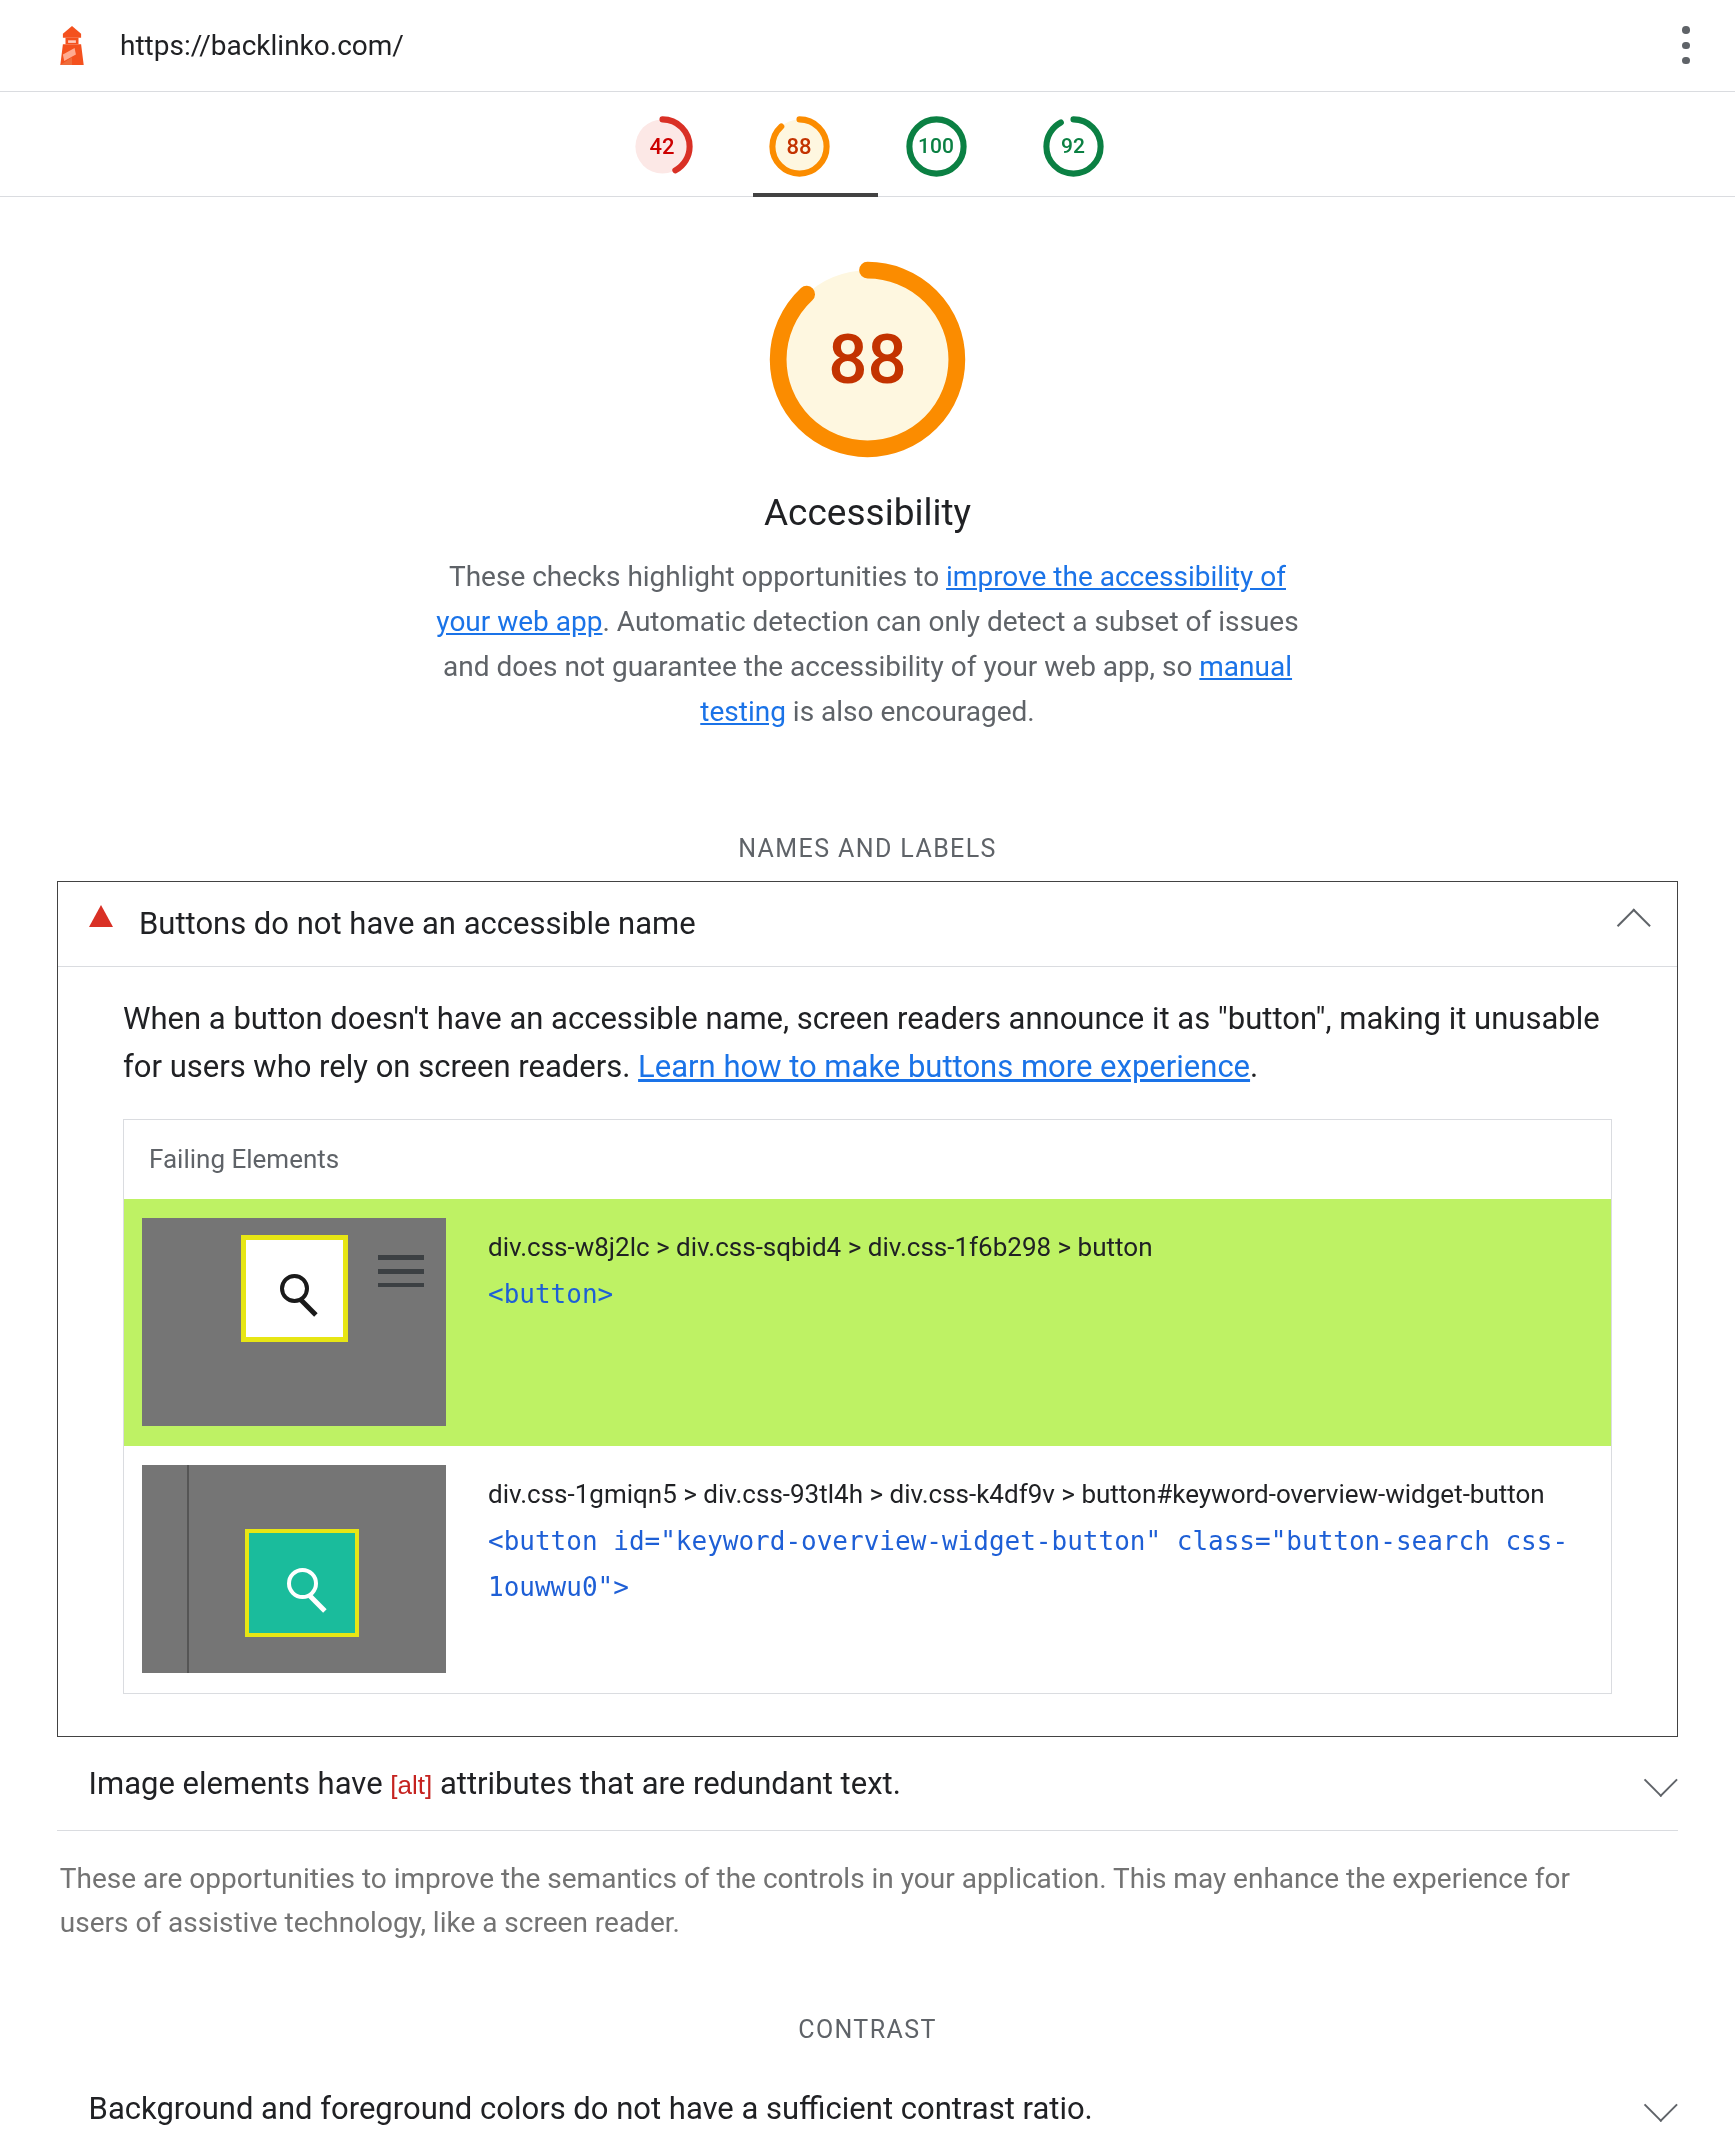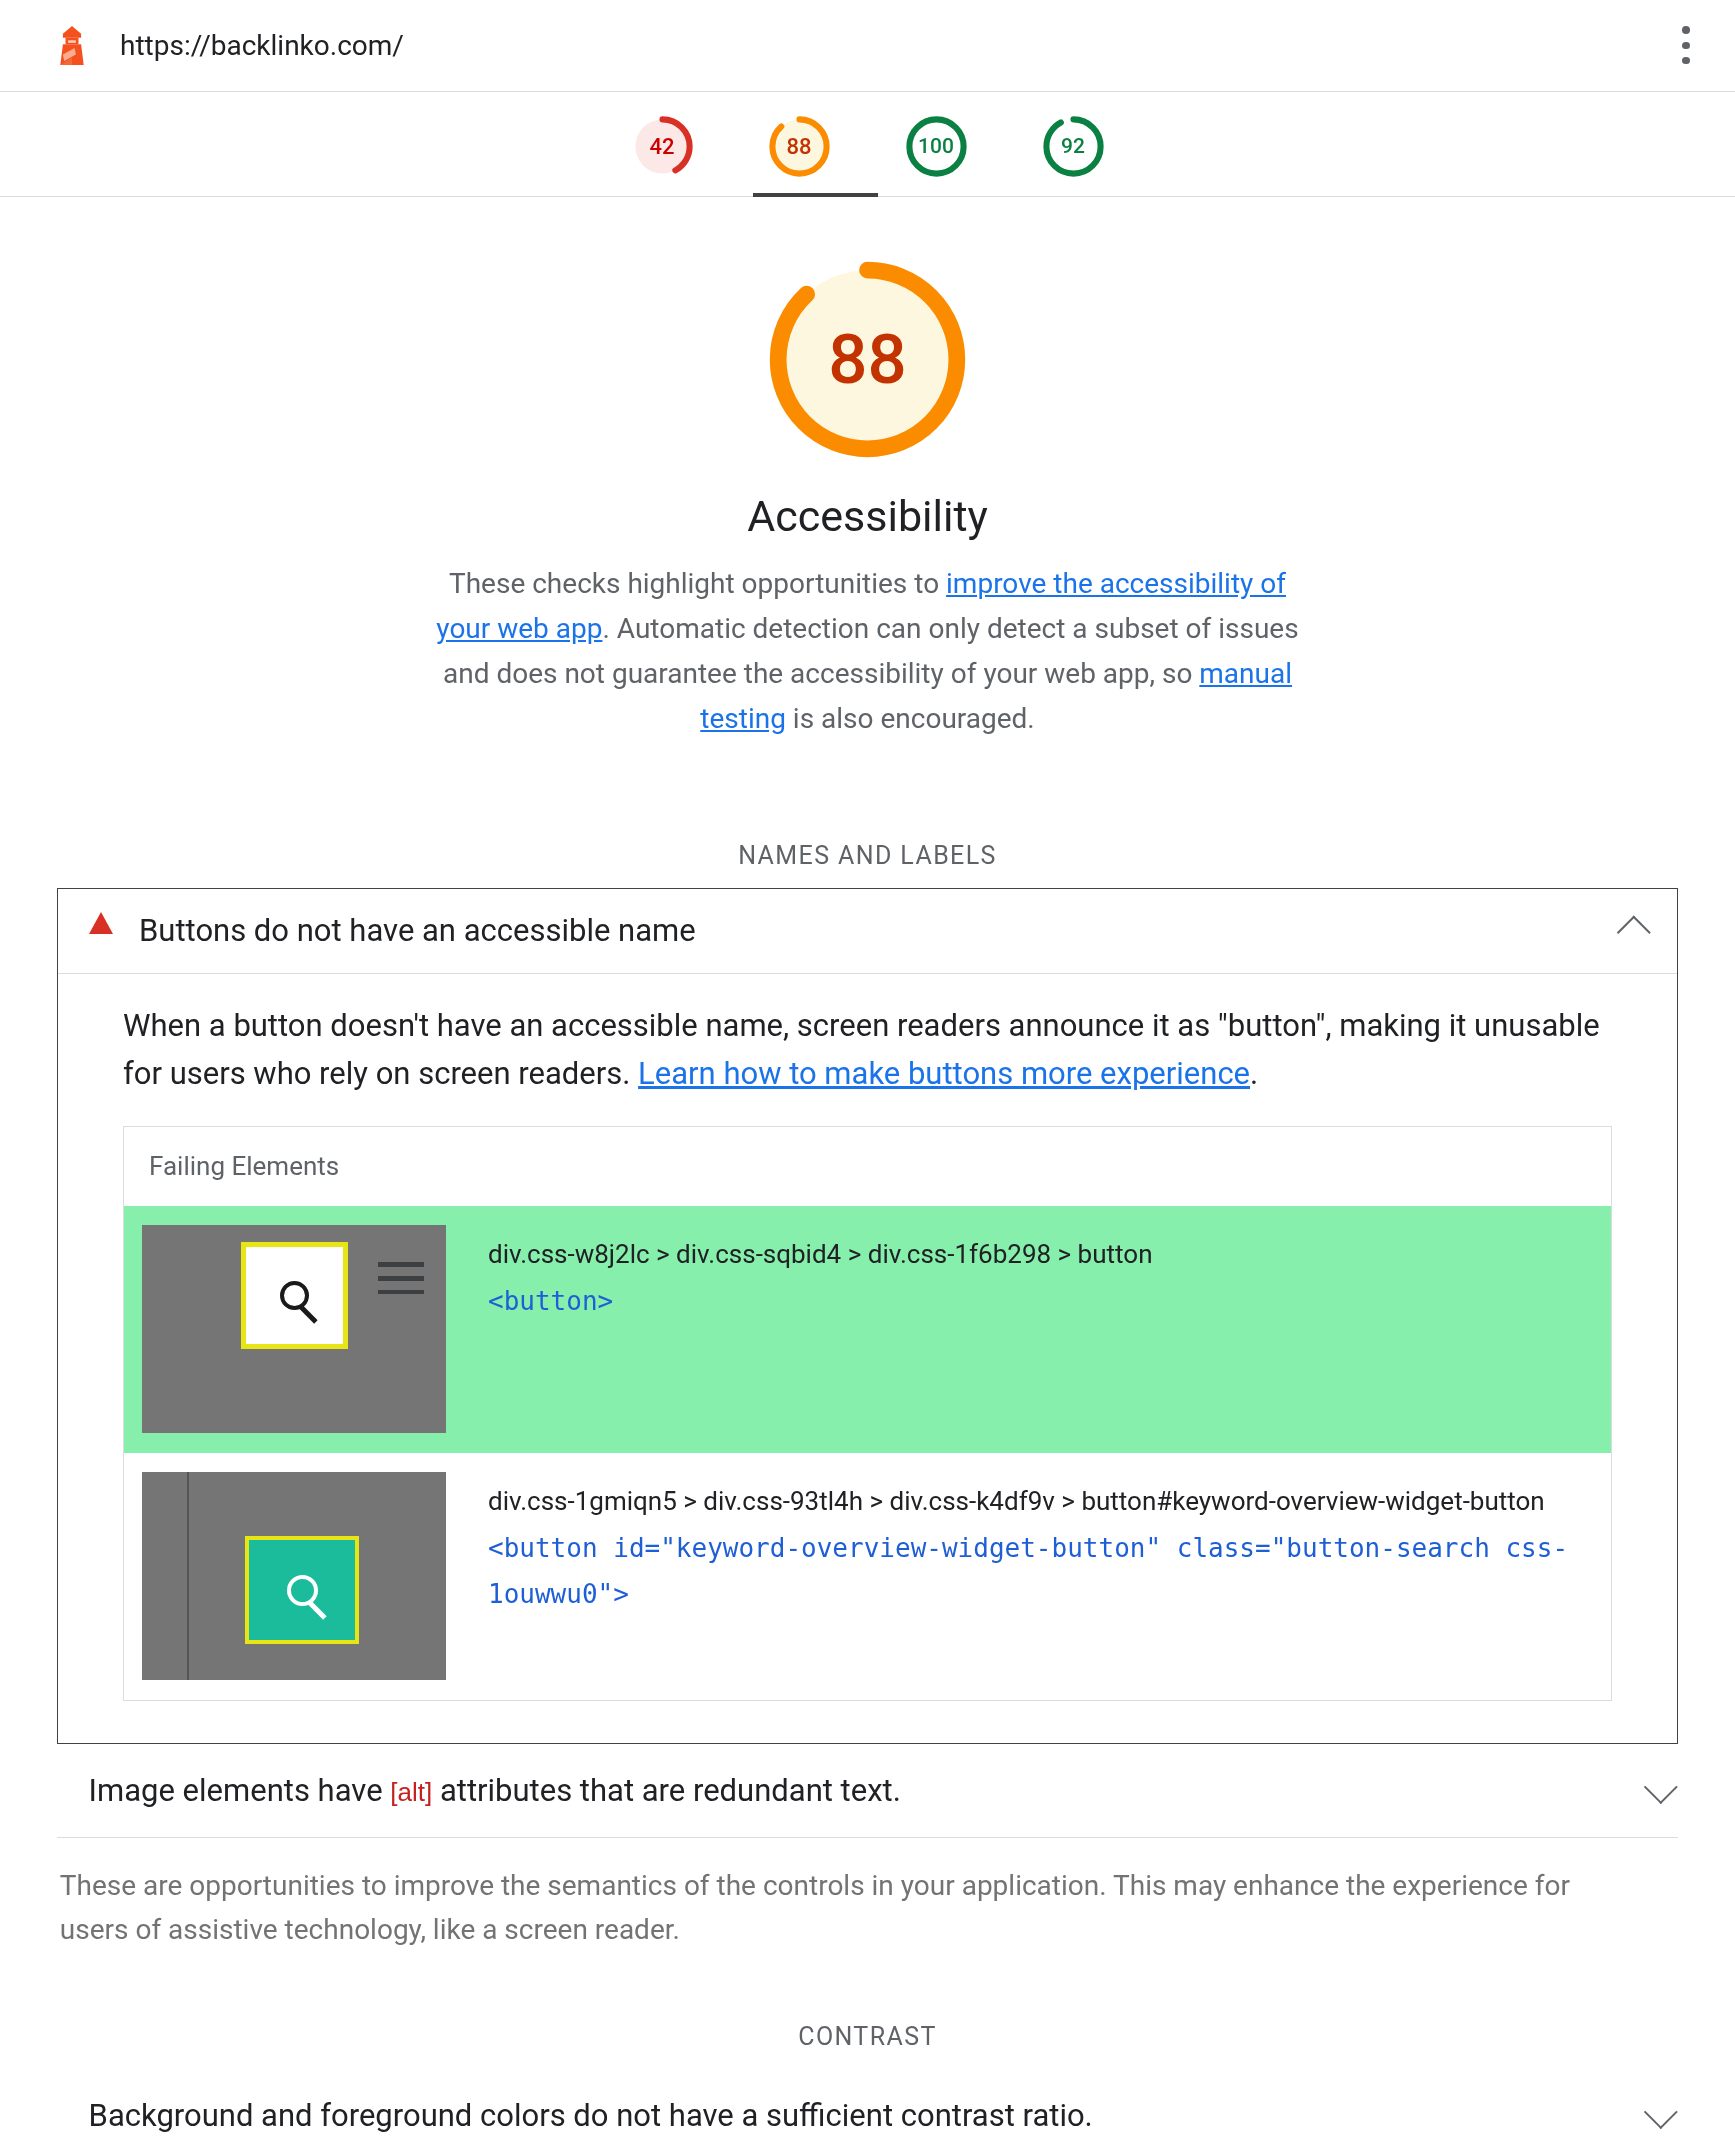--- a/index.html
+++ b/index.html
@@ -67,21 +67,21 @@
     text-align:center;
     padding: 62px 0 31px;
   }
   .big-gauge {
     position:relative; width:201px; height:201px; margin:0 auto 31px;
     display:flex; align-items:center; justify-content:center;
   }
   .big-gauge svg { width:100%; height:100%; transform:rotate(-90deg);}
   .big-gauge .gval { position:absolute; font-size:69px; font-weight:500; color:#c33300; }
   .main-title {
-    font-size:43px; font-weight:400; margin:0 0 21px;
+    font-size:37px; font-weight:400; margin:0 0 21px;
   }
   .main-desc {
     font-size:28px; max-width:875px; margin:0 auto; line-height:1.6;
     color:#5f6368;
   }
   .main-desc a { color:#1a73e8; text-decoration:underline; }
   
   .audit-group {
     padding: 0 57px;
   }
@@ -126,21 +126,21 @@
     font-size:28px;
   }
   .fail-head {
     padding:19.4px 25px; color:#5f6368; font-size:26px;
   }
   .fail-item {
     display:flex; gap:42px;
     padding:19.4px 18px;
     align-items:flex-start;
   }
-  .fail-item.hl { background:#86efac; }
+  .fail-item.hl { background:#bef264; }
   .thumb {
     width:304px; height:208px; background:#757575; position:relative;
     flex-shrink:0;
   }
   .thumb .box1 {
     position:absolute; top:16.7px; left:99px; width:107px; height:107px;
     border:5.6px solid #e7e614; background:#fff;
     display:flex; align-items:center; justify-content:center;
   }
   .thumb .mag {

